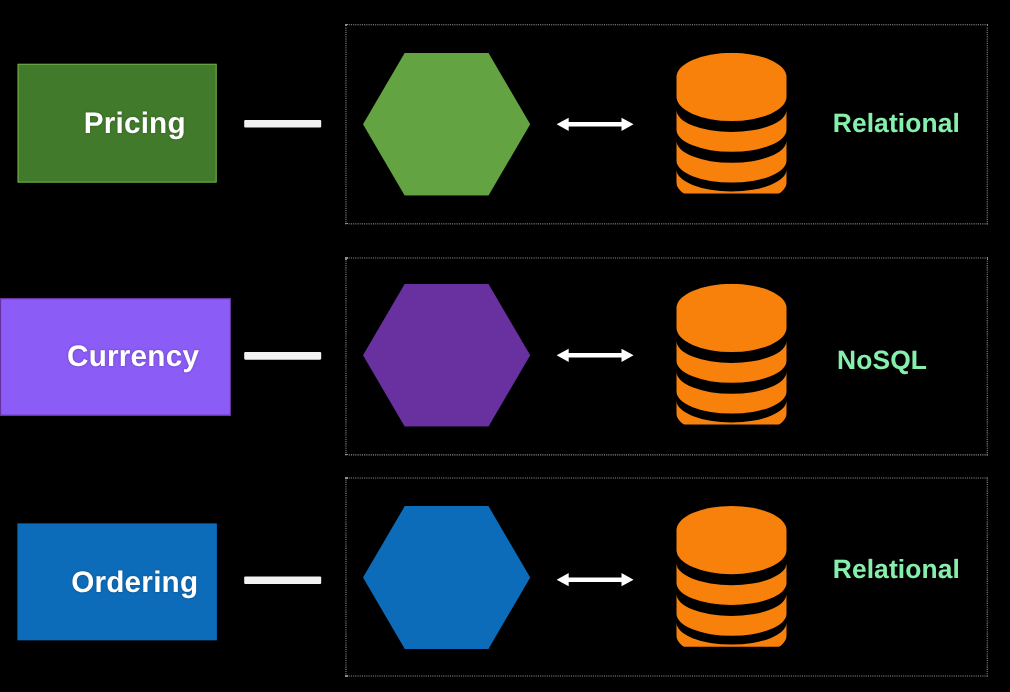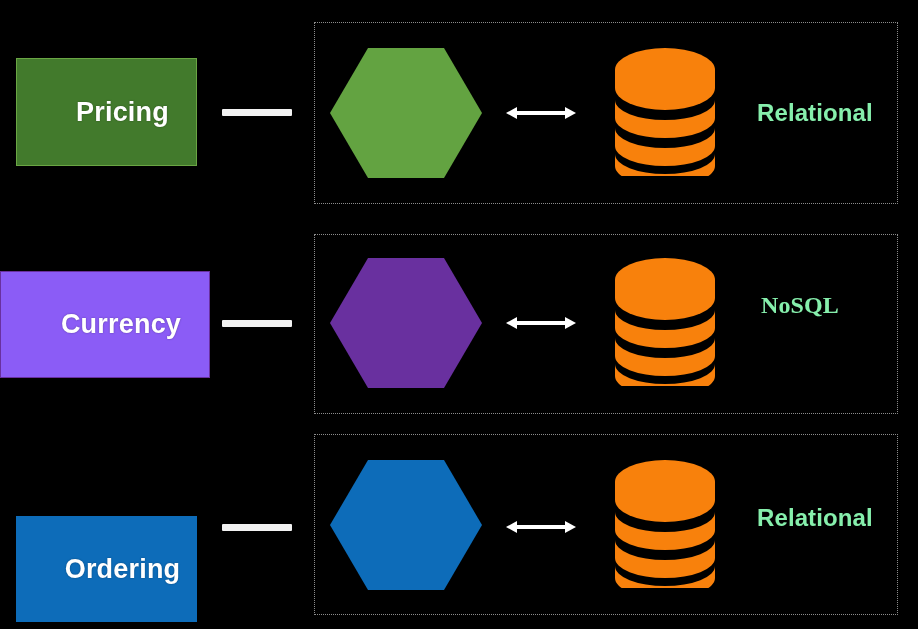--- a/index.html
+++ b/index.html
@@ -131,25 +131,25 @@
 
   <div class="database" style="left:612px; top:258px; width:106px; height:128px;">
     <svg width="106" height="128" viewBox="0 0 106 128">
       <path d="M3,22 A50,22 0 0,1 103,22 L103,40 A50,22 0 0,1 3,40 Z" fill="#f8810c"></path>
       <path d="M3,52 A50,20 0 0,0 103,52 L103,70 A50,20 0 0,1 3,70 Z" fill="#f8810c"></path>
       <path d="M3,80 A50,20 0 0,0 103,80 L103,98 A50,20 0 0,1 3,98 Z" fill="#f8810c"></path>
       <path d="M3,106 A50,20 0 0,0 103,106 L103,118 A50,20 0 0,1 3,118 Z" fill="#f8810c"></path>
     </svg>
   </div>
 
-  <div class="db-label" style="left:761px; top:292px;font-family:Liberation Serif, serif;">
+  <div class="db-label" style="left:761px; top:314px;">
     <span>NoSQL</span>
   </div>
 
-  <div class="service-box" style="left:16px; top:476px; width:181px; height:106px; background:#0d6cb9; border:1px solid #0d6cb9;margin-top:40px;">
+  <div class="service-box" style="left:16px; top:476px; width:181px; height:106px; background:#0d6cb9; border:1px solid #0d6cb9;">
     <span>Ordering</span>
   </div>
 
   <div class="connector" style="left:222px; top:524px; width:70px; height:7px;"></div>
 
   <div class="boundary" style="left:314px; top:434px; width:584px; height:181px;"></div>
 
   <div class="hexagon" style="left:330px; top:460px; width:152px; height:130px; background:#0d6cb9;"></div>
 
   <div class="arrow" style="left:506px; top:517px; width:70px; height:20px;">

